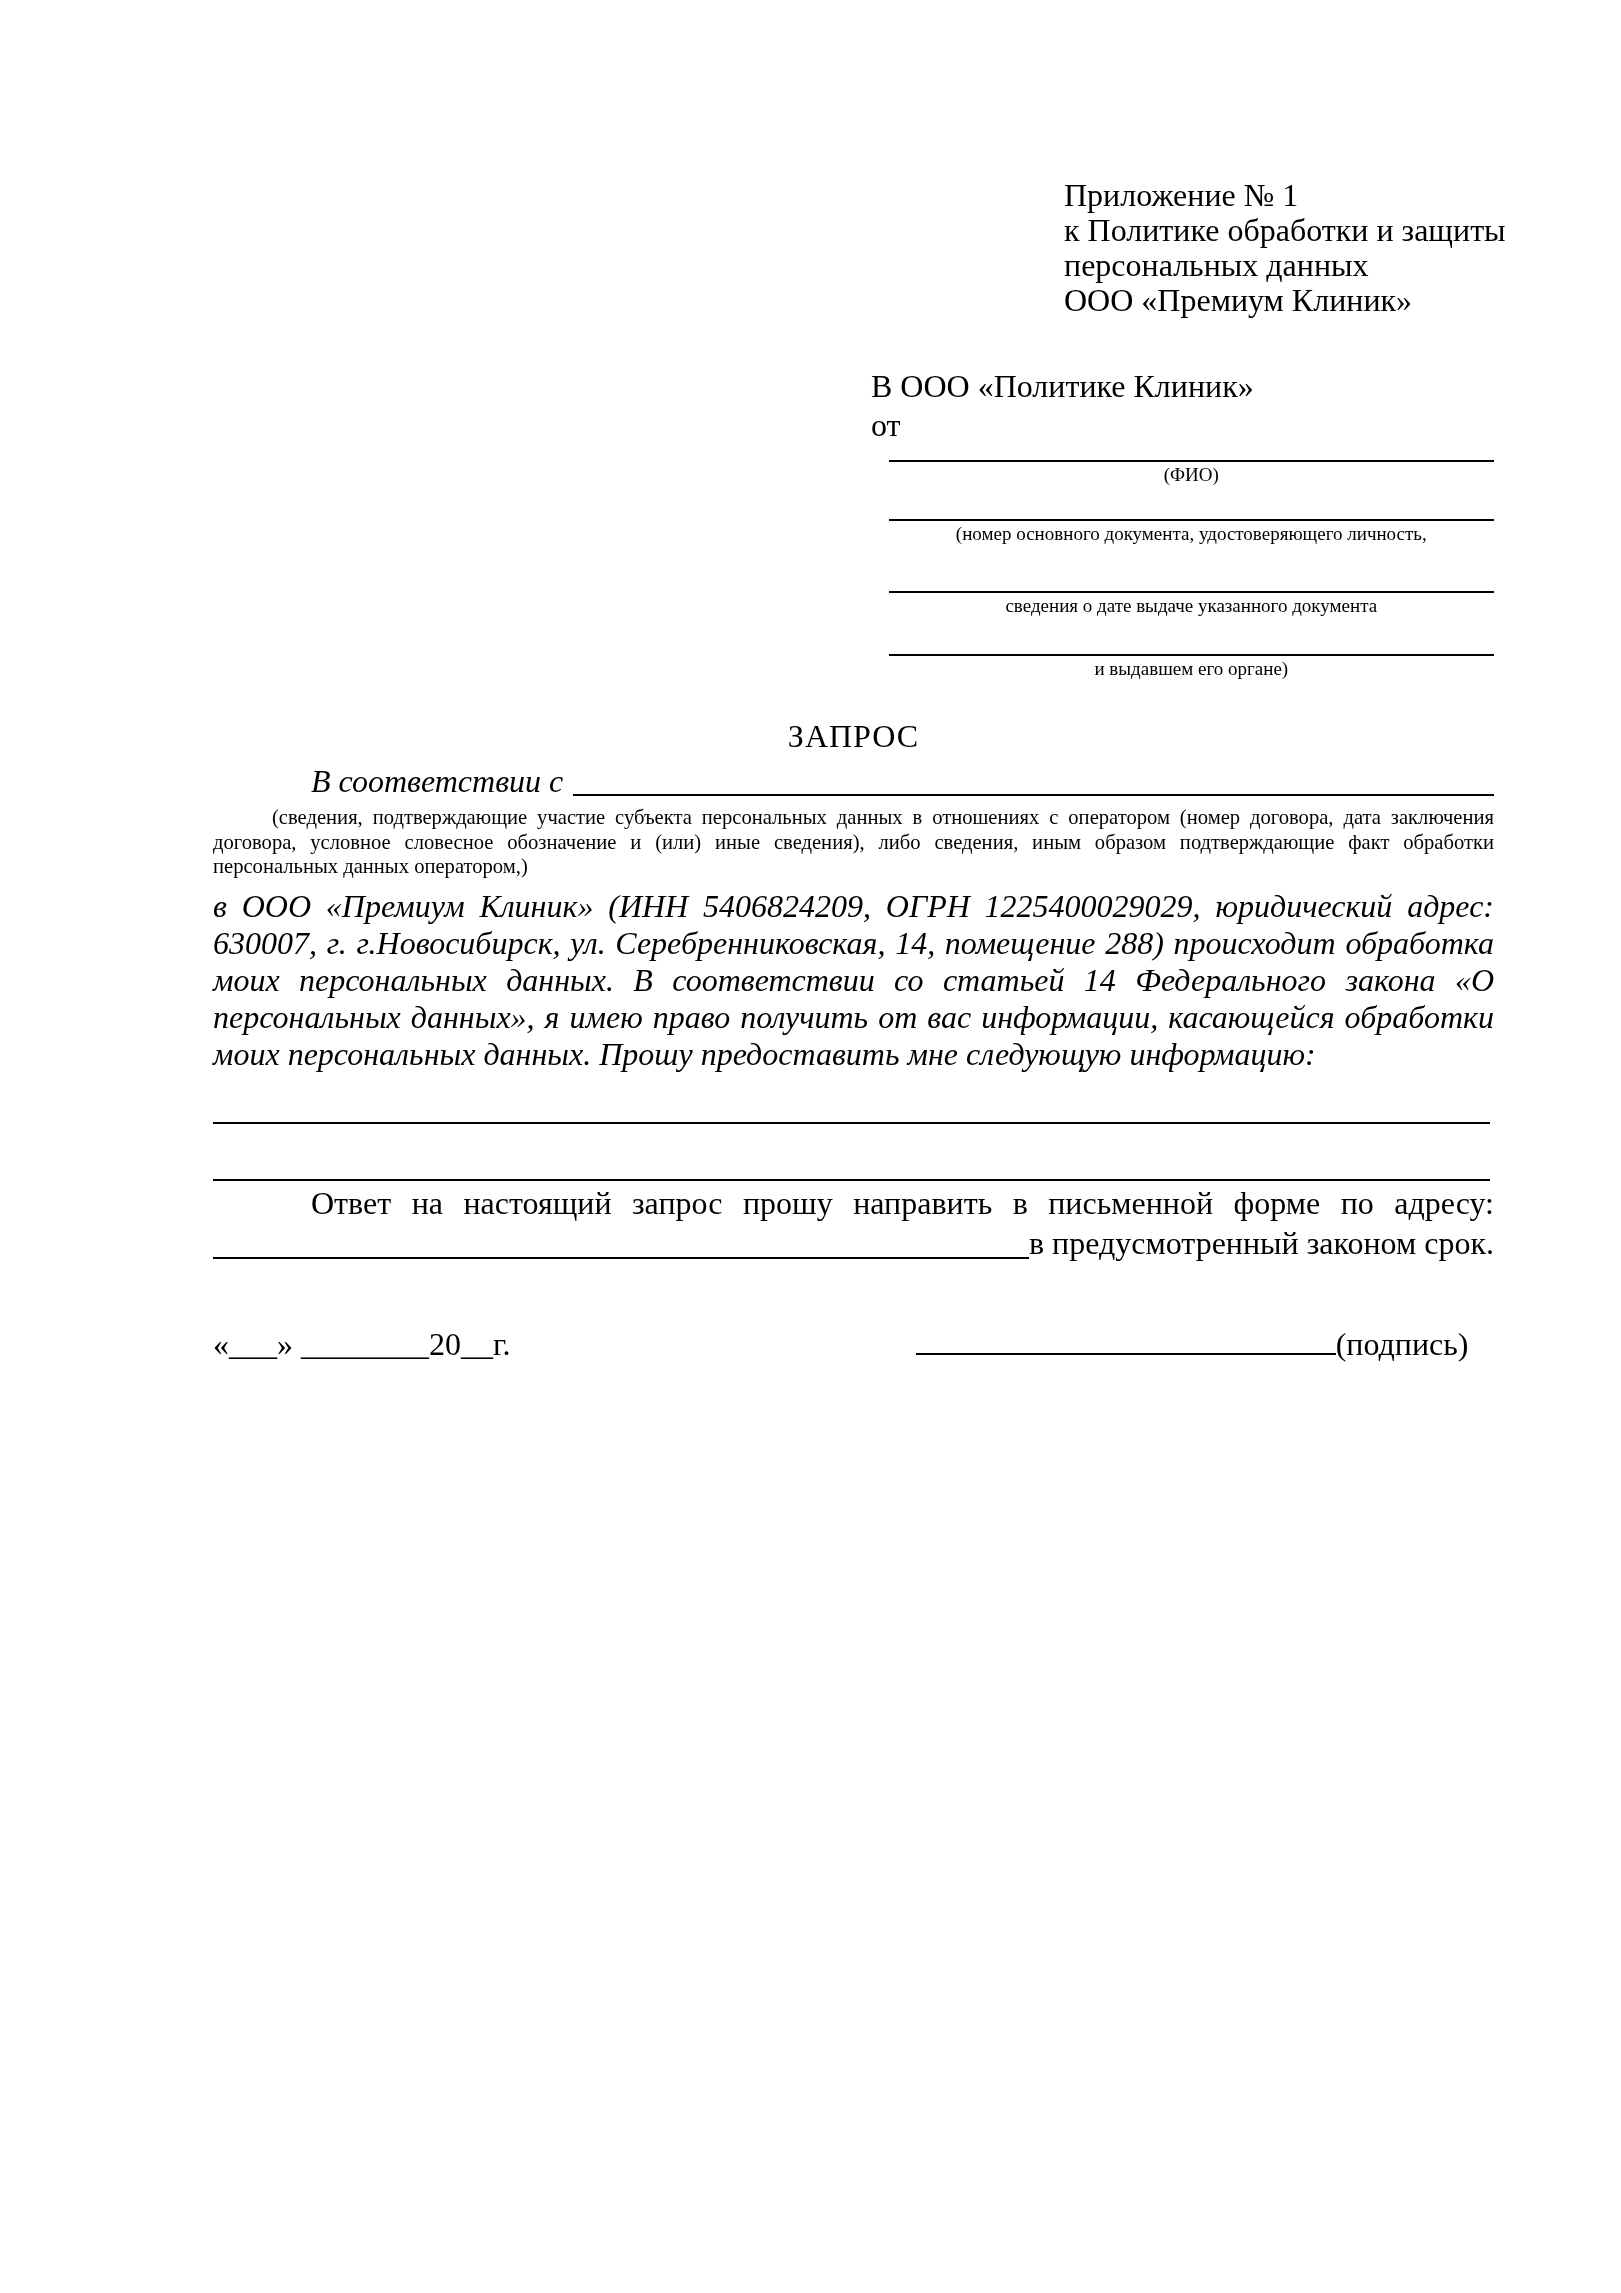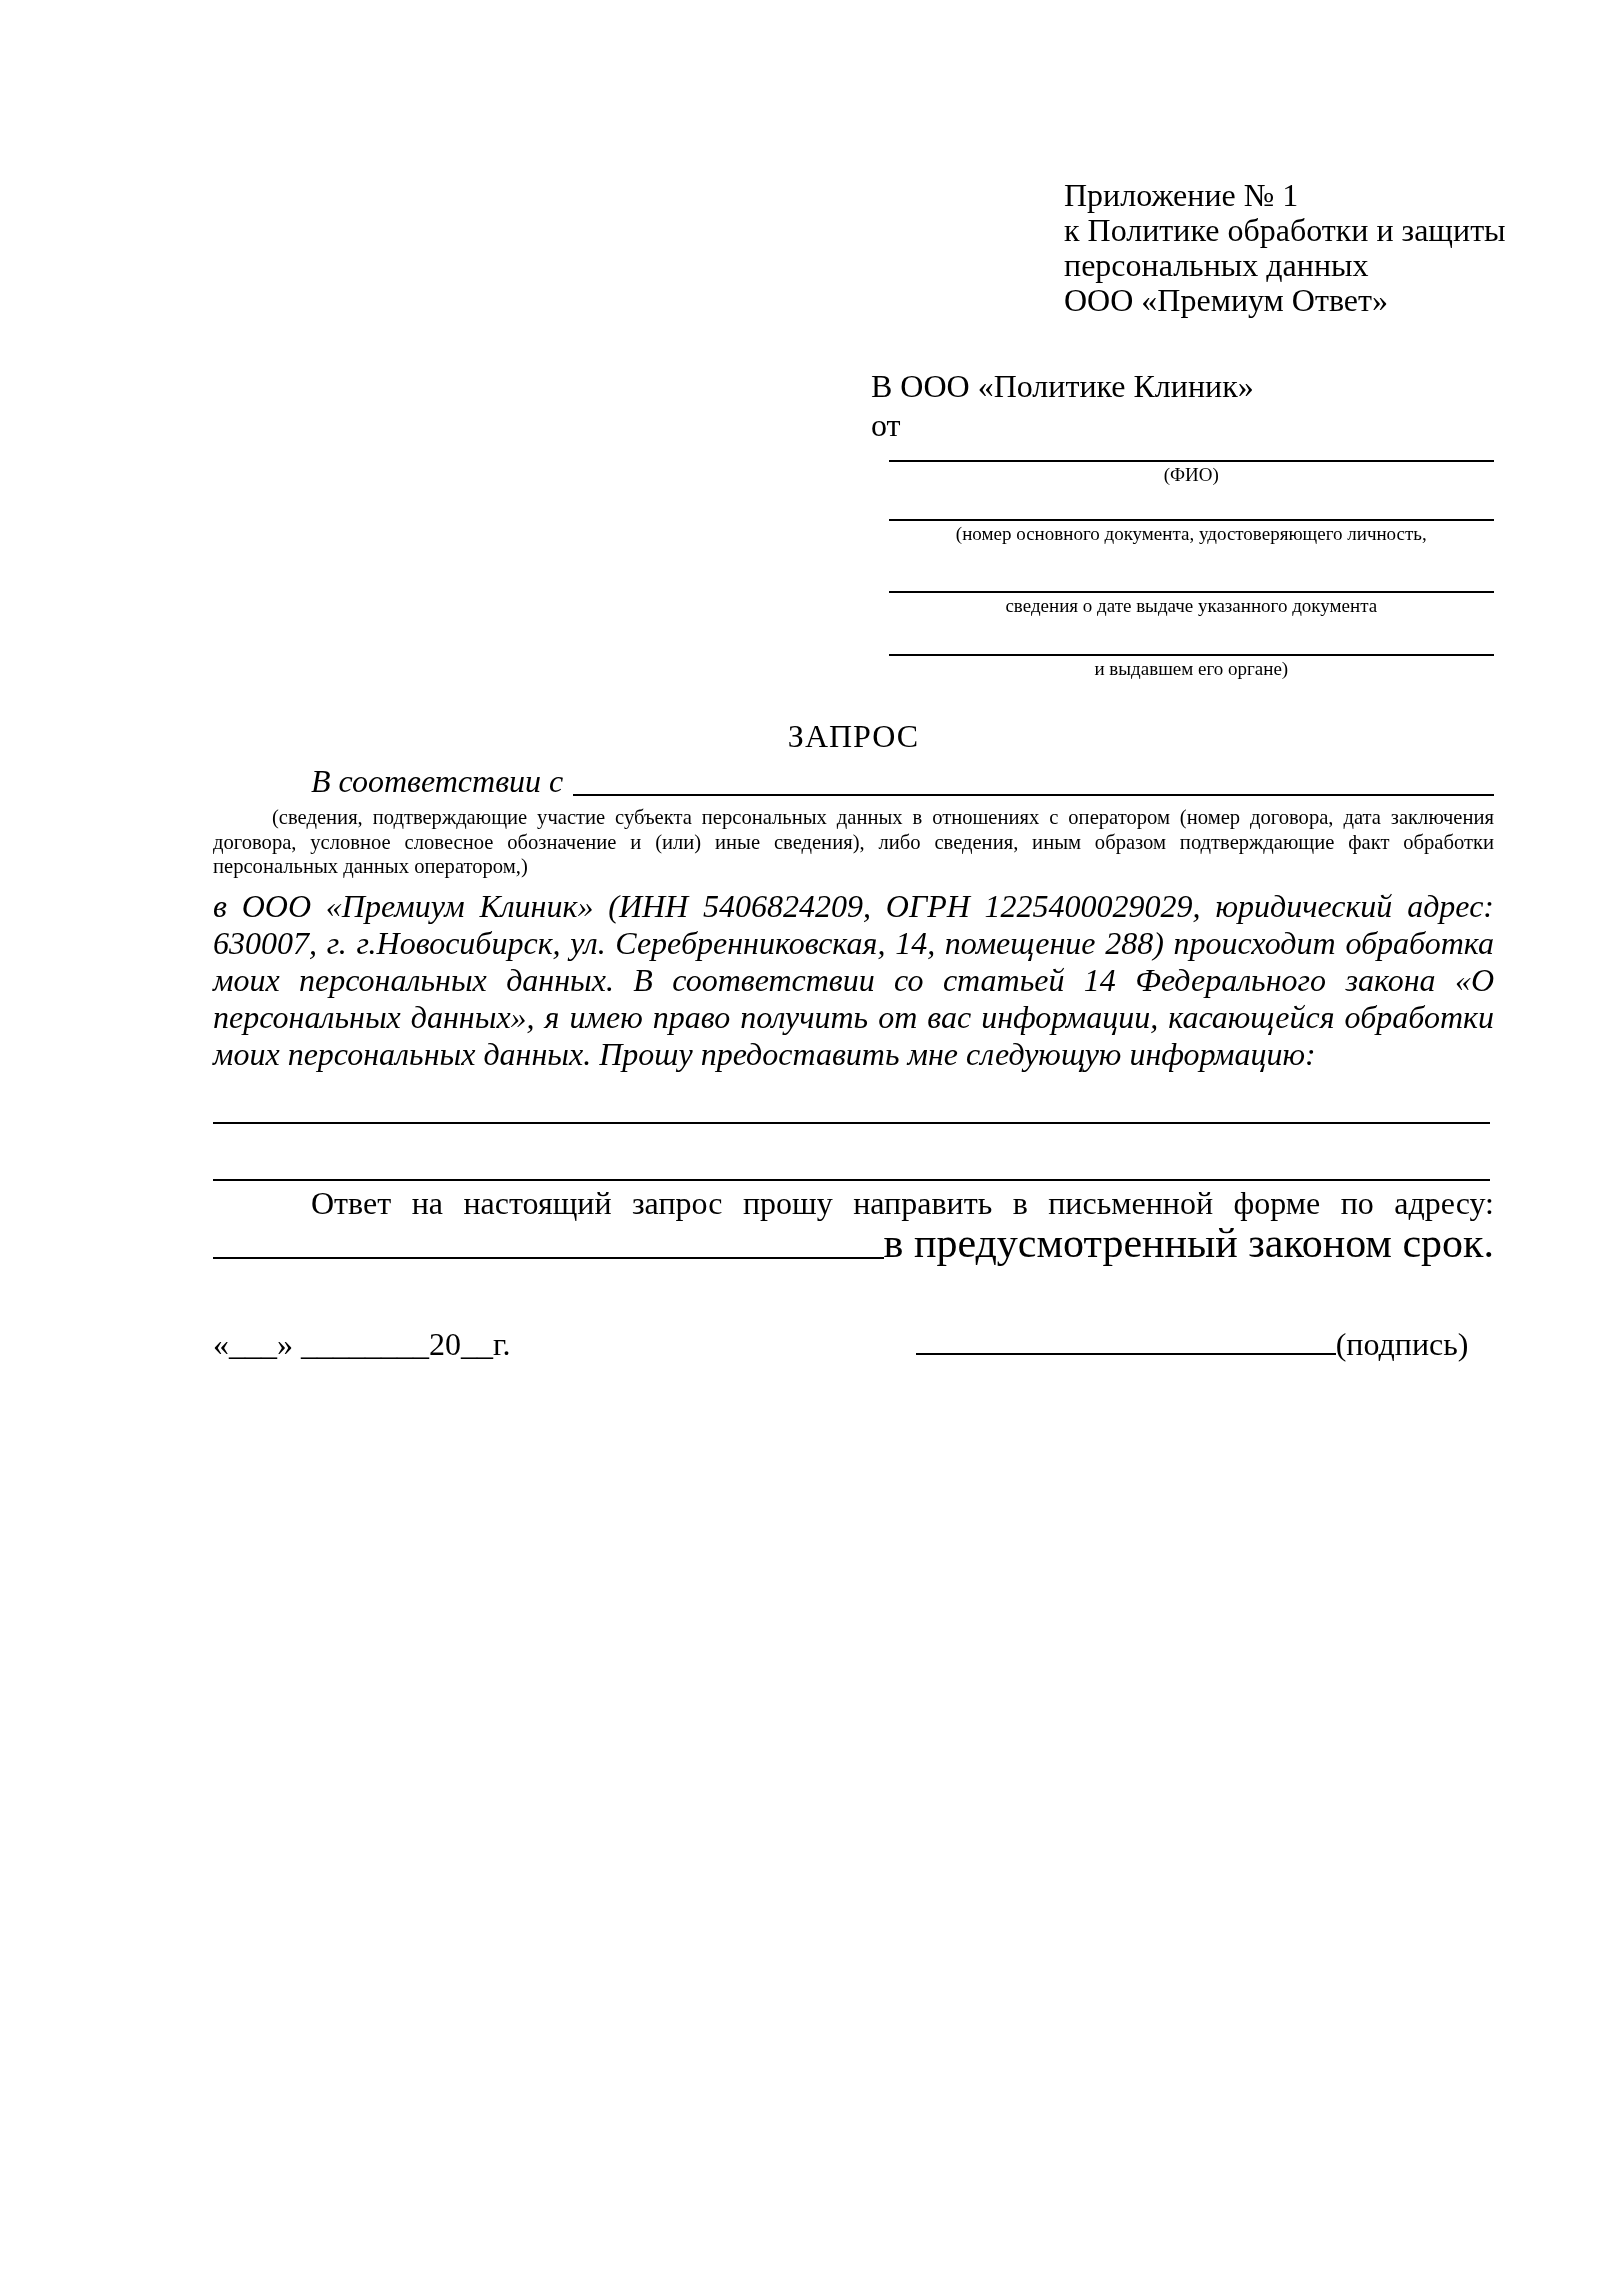--- a/index.html
+++ b/index.html
@@ -86,21 +86,21 @@
     margin-top: 2px;
     font-size: 32px;
     line-height: 40px;
     text-align: justify;
     text-align-last: justify;
     text-indent: 98px;
   }
   .reply-tail-row {
     display: flex;
     align-items: flex-end;
-    font-size: 42px;
+    font-size: 32px;
     line-height: 40px;
   }
   .reply-tail-row .fill-line { margin-left: 0; margin-bottom: 3.9px; }
   .reply-tail-row .suffix { white-space: nowrap; }
   .footer-row {
     margin-top: 61px;
     display: flex;
     justify-content: space-between;
     align-items: flex-end;
     font-size: 32px;
@@ -119,21 +119,21 @@
 </style>
 </head>
 <body>
 
 <div class="page">
 
   <div class="hdr-block">
     <div>Приложение № 1</div>
     <div>к Политике обработки и защиты</div>
     <div>персональных данных</div>
-    <div>ООО «Премиум Ответ»</div>
+    <div>ООО «Премиум Клиник»</div>
   </div>
 
 
   <div class="addressee">
     <div>В ООО «Политике Клиник»</div>
     <div>от</div>
     <div class="addr-fields">
       <div class="write-line wl-first"></div>
       <div class="field-caption">(ФИО)</div>
 

